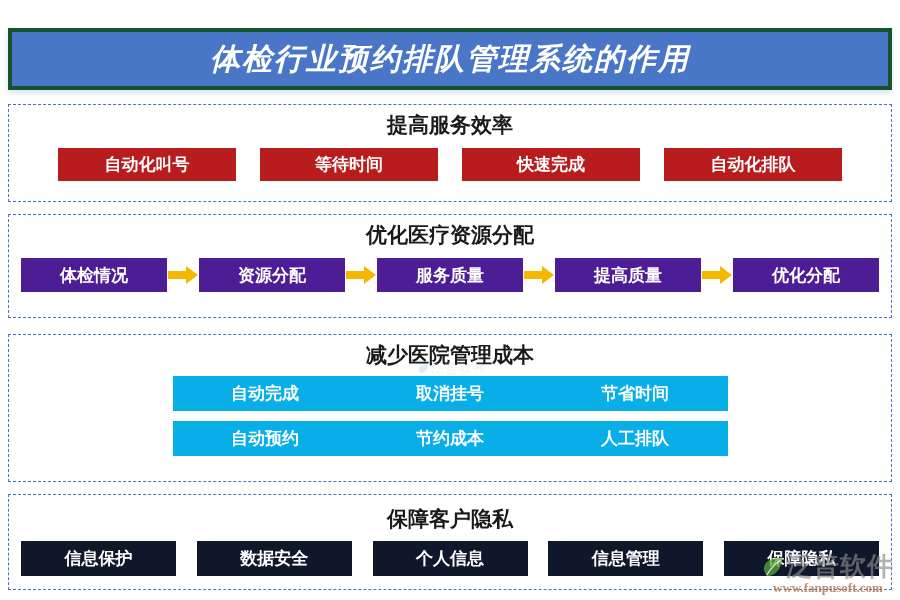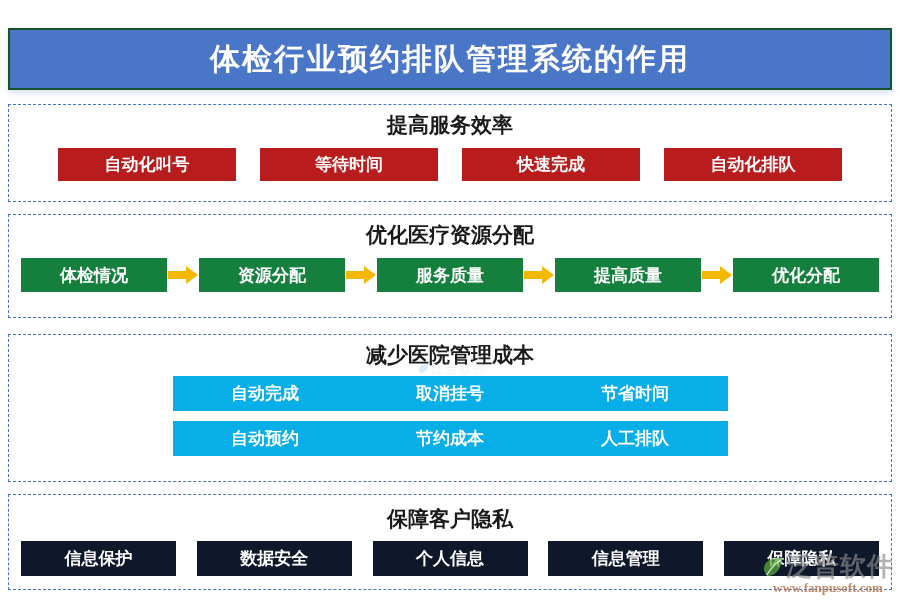--- a/index.html
+++ b/index.html
@@ -24,26 +24,27 @@
   }
 
   
   .title-banner {
     position: absolute;
     left: 8px;
     top: 28px;
     width: 884px;
     height: 62px;
     background: #4A76C8;
-    border: 2px solid #14532d;
+    border: 4px solid #14532d;
     box-sizing: border-box;
     display: flex;
     align-items: center;
     justify-content: center;
     box-shadow: 0 3px 6px rgba(120,150,200,0.28);
+    font-style: italic;
   }
   .title-banner .title-text {
     color: #ffffff;
     font-size: 30px;
     font-weight: bold;
     letter-spacing: 2px;
     line-height: 1;
     font-family: "Liberation Serif", "DejaVu Serif", serif;
   }
 
@@ -106,21 +107,21 @@
   .row-green {
     display: flex;
     align-items: center;
     justify-content: space-between;
     padding: 0 12px;
     margin-top: 12px;
   }
   .row-green .chip {
     width: 146px;
     height: 34px;
-    background: #15803d;
+    background: #4c1d95;
   }
   .arrow {
     width: 30px;
     height: 18px;
     flex: 0 0 auto;
   }
 
   
   .grid-cyan {
     margin-top: 10px;

